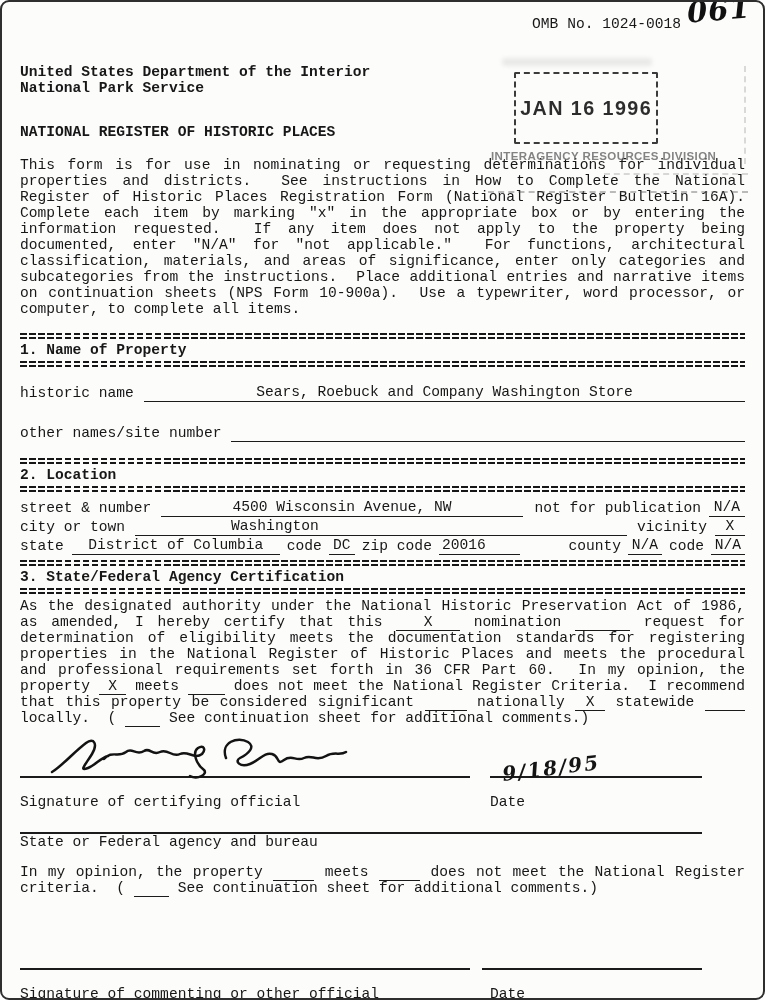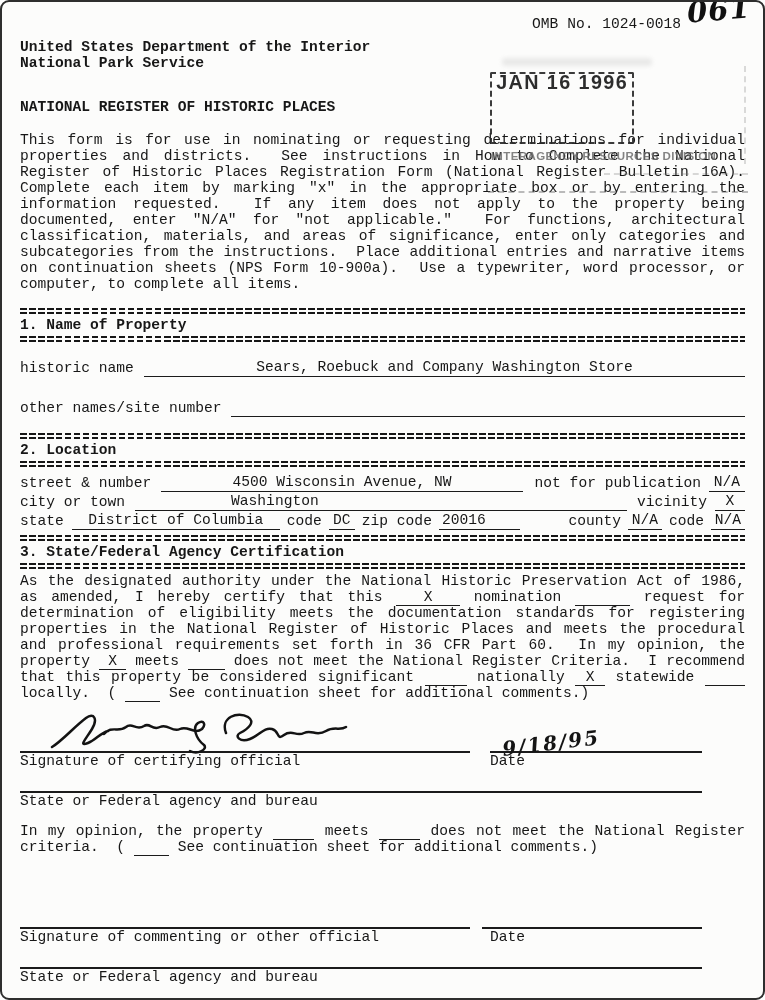--- a/index.html
+++ b/index.html
@@ -20,26 +20,26 @@
   }
   .b{font-weight:bold;}
   .hdr-row{display:flex;align-items:flex-start;}
   .hdr-left div{white-space:pre;}
   .omb{margin-left:auto;margin-right:64px;white-space:pre;}
   .hand-code{
     position:absolute;top:0px;right:12px;
     font-family:"DejaVu Serif",serif;font-style:italic;font-weight:bold;
     font-size:29px;transform:rotate(-5deg);letter-spacing:1px;color:#101010;
   }
-  .dept{margin-top:7px;}
+  .dept{margin-top:32px;}
   .ftitle{margin-top:28px;}
   .stamp{
-    position:absolute;left:488px;top:70px;width:140px;height:68px;
+    position:absolute;left:512px;top:70px;width:140px;height:68px;
     border:2px dashed #2b2b2b;border-radius:2px;
-    display:flex;align-items:flex-start;justify-content:center;
+    display:flex;align-items:center;justify-content:center;
     opacity:.92;
   }
   .stamp-text{
     font-family:"Liberation Sans",sans-serif;font-weight:bold;font-size:21px;
     letter-spacing:1.5px;color:#1b1b1b;transform:scaleX(.94);white-space:nowrap;
   }
   .stamp-division{
     position:absolute;left:489px;top:146px;
     font-family:"Liberation Sans",sans-serif;font-weight:bold;font-size:11.5px;
     letter-spacing:.4px;color:#6e6e6e;opacity:.85;white-space:nowrap;
@@ -70,21 +70,21 @@
   .mt16{margin-top:16px;} .mt22{margin-top:22px;} .mt6{margin-top:6px;}
   .sig-area{position:relative;margin-top:8px;height:44px;}
   .sig-line-left{position:absolute;left:0;bottom:0;width:450px;border-bottom:2px solid #1b1b1b;}
   .sig-line-right{position:absolute;left:470px;bottom:0;width:212px;border-bottom:2px solid #1b1b1b;}
   .sig-svg{position:absolute;left:26px;bottom:-6px;}
   .hand-date{
     position:absolute;left:482px;bottom:2px;
     font-family:"DejaVu Serif",serif;font-style:italic;font-weight:bold;
     font-size:20px;transform:rotate(-7deg);letter-spacing:2px;color:#141414;white-space:nowrap;
   }
-  .sig-labels{display:flex;}
+  .sig-labels{display:flex;margin-top:16px;}
   .sig-labels .l1{width:470px;flex:none;white-space:pre;}
   .agency-line{width:682px;border-bottom:2px solid #1b1b1b;margin-top:22px;}
   .opinion{margin-top:14px;text-align:justify;white-space:pre-wrap;}
   .sig-area2{position:relative;margin-top:70px;height:4px;}
   .sig2-left{position:absolute;left:0;bottom:0;width:450px;border-bottom:2px solid #1b1b1b;}
   .sig2-right{position:absolute;left:462px;bottom:0;width:220px;border-bottom:2px solid #1b1b1b;}
 </style>
 </head>
 <body>
 

